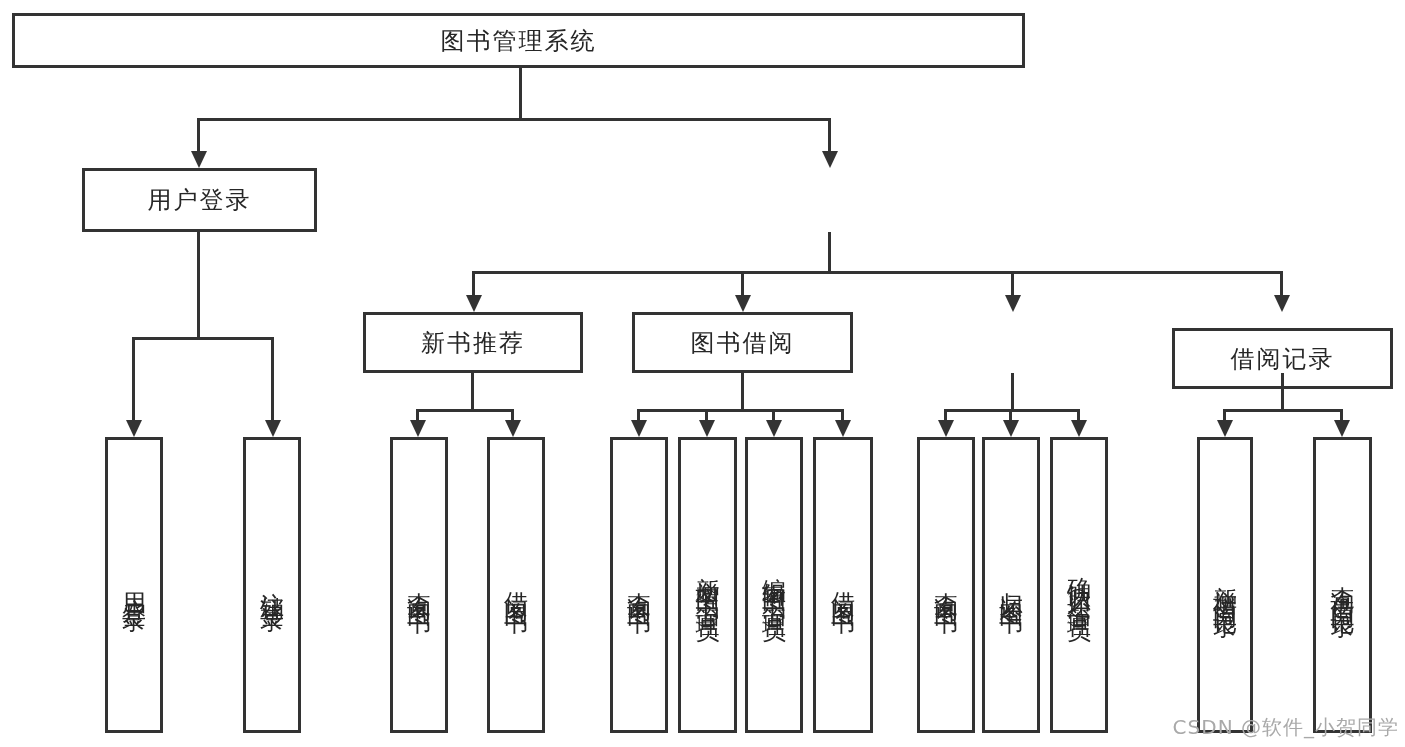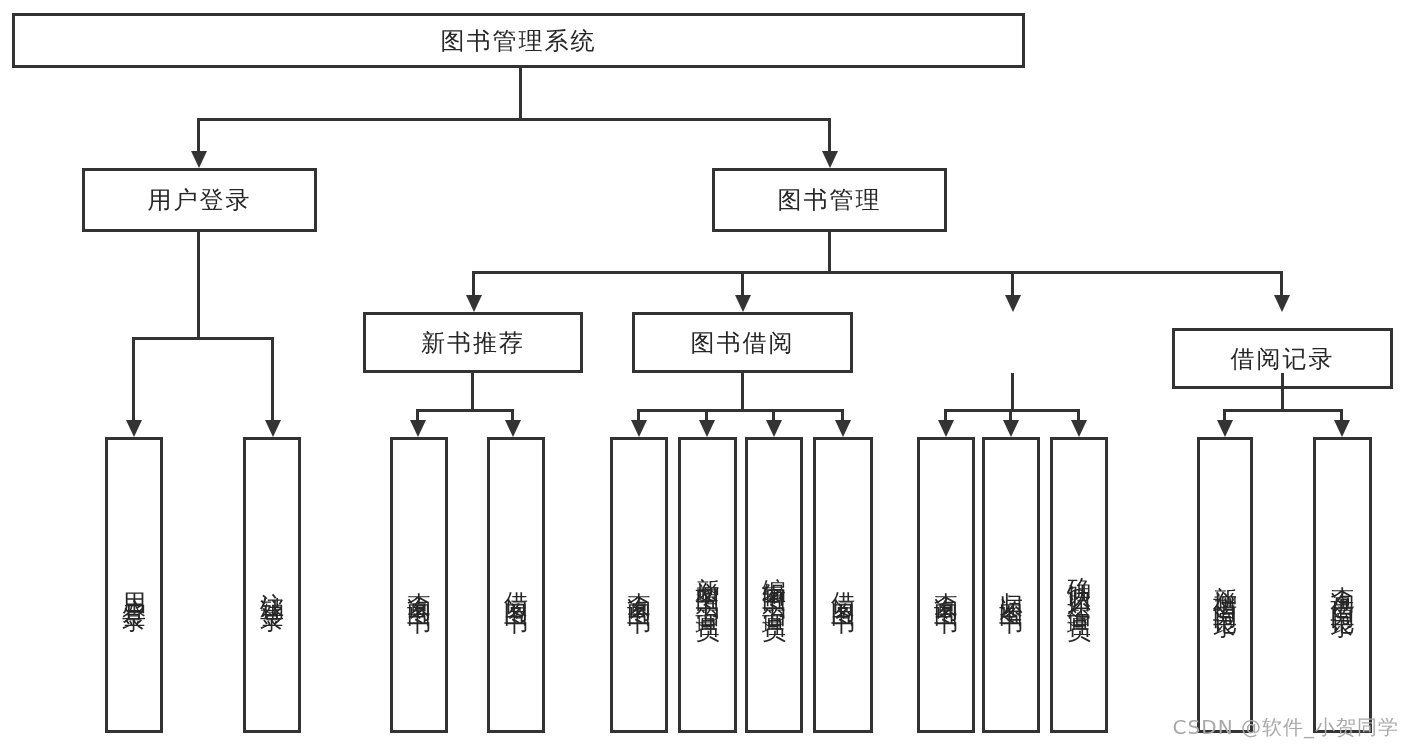--- a/index.html
+++ b/index.html
@@ -70,23 +70,20 @@
     <span class="lbl">图书管理系统</span>
   </div>
 
   <div class="vline" style="left:519px;top:68px;height:50px"></div>
   <div class="hline" style="left:197px;top:118px;width:634px"></div>
   <div class="arrow" style="left:197px;top:118px;height:33px"></div>
   <div class="arrow" style="left:828px;top:118px;height:33px"></div>
 
   <div class="box" style="left:82px;top:168px;width:235px;height:64px">
     <span class="lbl">用户登录</span>
-  </div>
-  <div class="box" style="left:712px;top:168px;width:235px;height:64px">
-    <span class="lbl">图书管理</span>
   </div>
 
   <div class="vline" style="left:197px;top:232px;height:105px"></div>
   <div class="hline" style="left:132px;top:337px;width:141px"></div>
   <div class="arrow" style="left:132px;top:337px;height:83px"></div>
   <div class="arrow" style="left:271px;top:337px;height:83px"></div>
 
   <div class="vline" style="left:828px;top:232px;height:39px"></div>
   <div class="hline" style="left:472px;top:271px;width:810px"></div>
   <div class="arrow" style="left:472px;top:271px;height:24px"></div>

